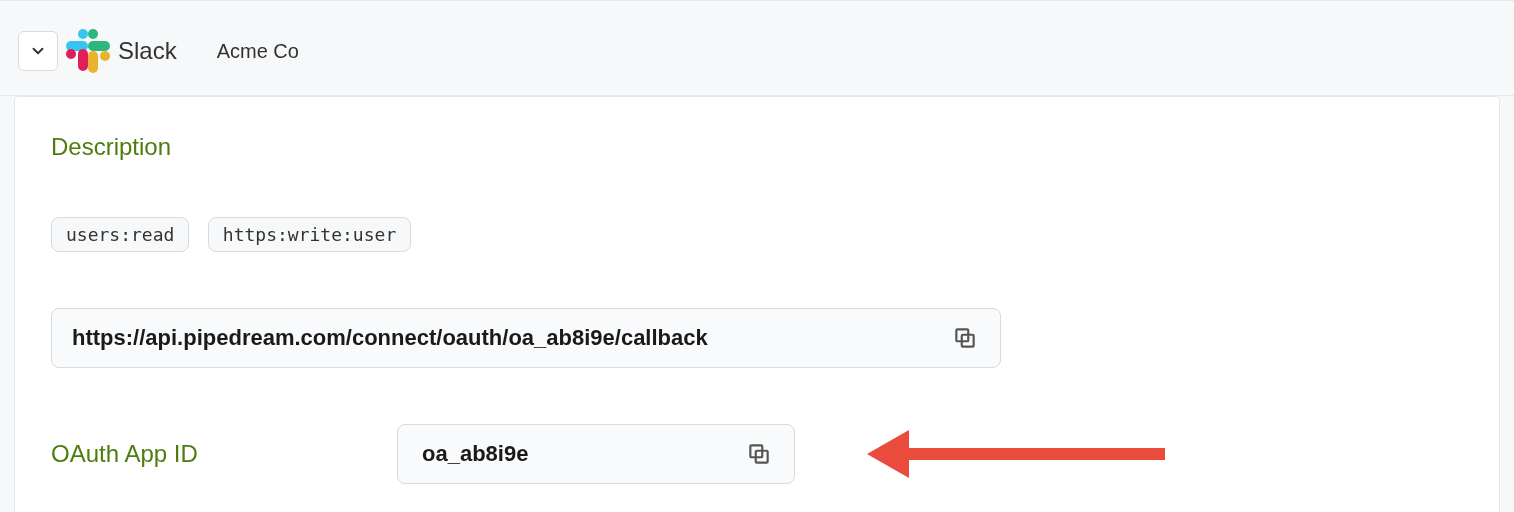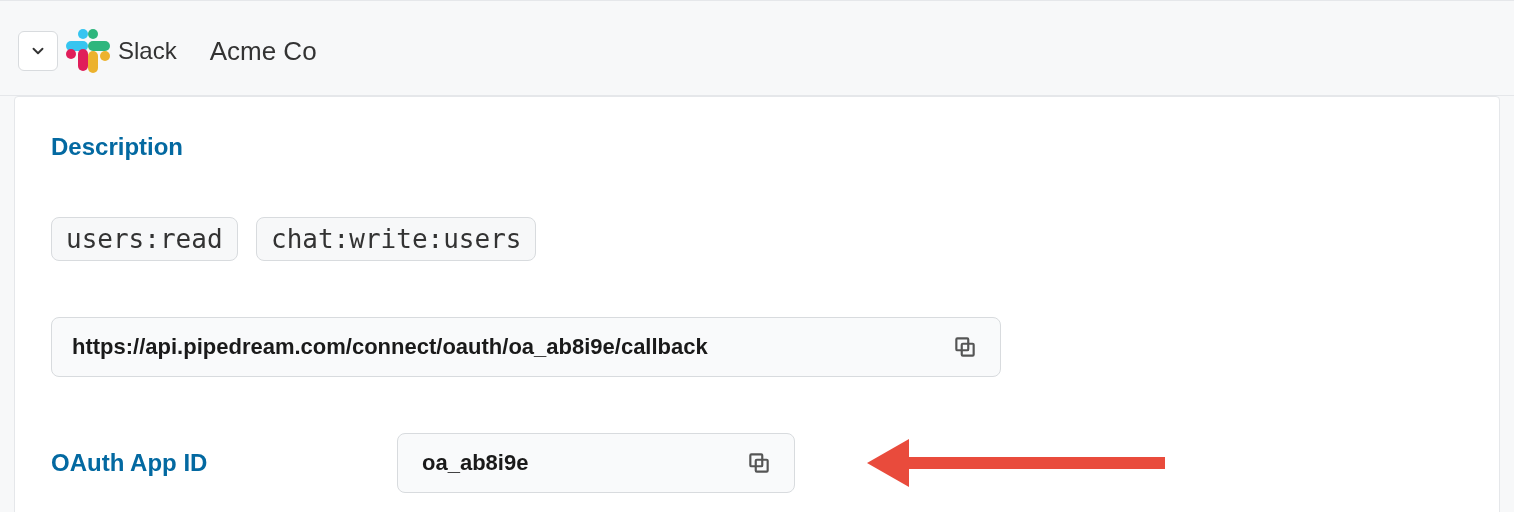--- a/index.html
+++ b/index.html
@@ -44,52 +44,52 @@
     .s-r1 { background:#e01e5a; width:10px; height:22px; left:12px; top:20px; }
     .s-r2 { background:#e01e5a; width:10px; height:10px; left:0px;  top:20px; border-radius:5px 5px 0 5px;}
     .s-g1 { background:#2eb67d; width:22px; height:10px; left:22px; top:12px; }
     .s-g2 { background:#2eb67d; width:10px; height:10px; left:22px; top:0px; border-radius:5px 5px 5px 0;}
     .s-b1 { background:#36c5f0; width:22px; height:10px; left:0px;  top:12px; }
     .s-b2 { background:#36c5f0; width:10px; height:10px; left:12px; top:0px; border-radius:5px 0 5px 5px;}
     .s-y1 { background:#ecb22e; width:10px; height:22px; left:22px; top:22px; }
     .s-y2 { background:#ecb22e; width:10px; height:10px; left:34px; top:22px; border-radius:0 5px 5px 5px;}
 
     .header-text { font-size: 24px; color:#333; }
-    .header-subtext { font-size: 26px; color:#333; margin-left: 25px; text-align: right; }
+    .header-subtext { font-size: 20px; color:#333; margin-left: 32px; text-align: right; }
 
     .panel {
       margin: 0 14px;
       background: #fff;
       border: 1px solid #e5e7ea;
       border-radius: 4px 4px 0 0;
       padding: 36px 36px 60px 36px;
     }
 
     .row {
       display: flex;
       align-items: center;
       margin-bottom: 56px;
     }
     .row:last-child { margin-bottom: 0; gap: 36px; }
 
     .label {
       width: 310px;
       font-size: 24px;
-      font-weight: 700;
-      color: #0369a1;
+      font-weight: 400;
+      color: #4d7c0f;
     }
 
     .scope-chip {
       display: inline-block;
       padding: 6px 14px;
       border: 1px solid #d8dbde;
       border-radius: 8px;
       background: #f7f8f9;
       font-family: ui-monospace, SFMono-Regular, Menlo, Consolas, monospace;
-      font-size: 26px;
+      font-size: 18px;
       color: #333;
       margin-right: 14px;
     }
 
     .copy-box {
       display: inline-flex;
       align-items: center;
       justify-content: space-between;
       gap: 20px;
       border: 1px solid #d8dbde;
@@ -161,21 +161,21 @@
 
 <div class="panel">
 
   <div class="row">
     <div class="label">Description</div>
   </div>
 
   <div class="row">
     <div>
       <span class="scope-chip">users:read</span>
-      <span class="scope-chip">chat:write:users</span>
+      <span class="scope-chip">https:write:user</span>
     </div>
   </div>
 
   <div class="row">
     <div class="copy-box wide">
       <span>https://api.pipedream.com/connect/oauth/oa_ab8i9e/callback</span>
       <span class="copy-btn">
         <svg width="26" height="26" viewBox="0 0 24 24" fill="none" stroke="#555" stroke-width="2" stroke-linecap="round" stroke-linejoin="round">
             <rect x="9" y="9" width="11" height="11" rx="1"></rect>
             <rect x="4" y="4" width="11" height="11" rx="1"></rect>

